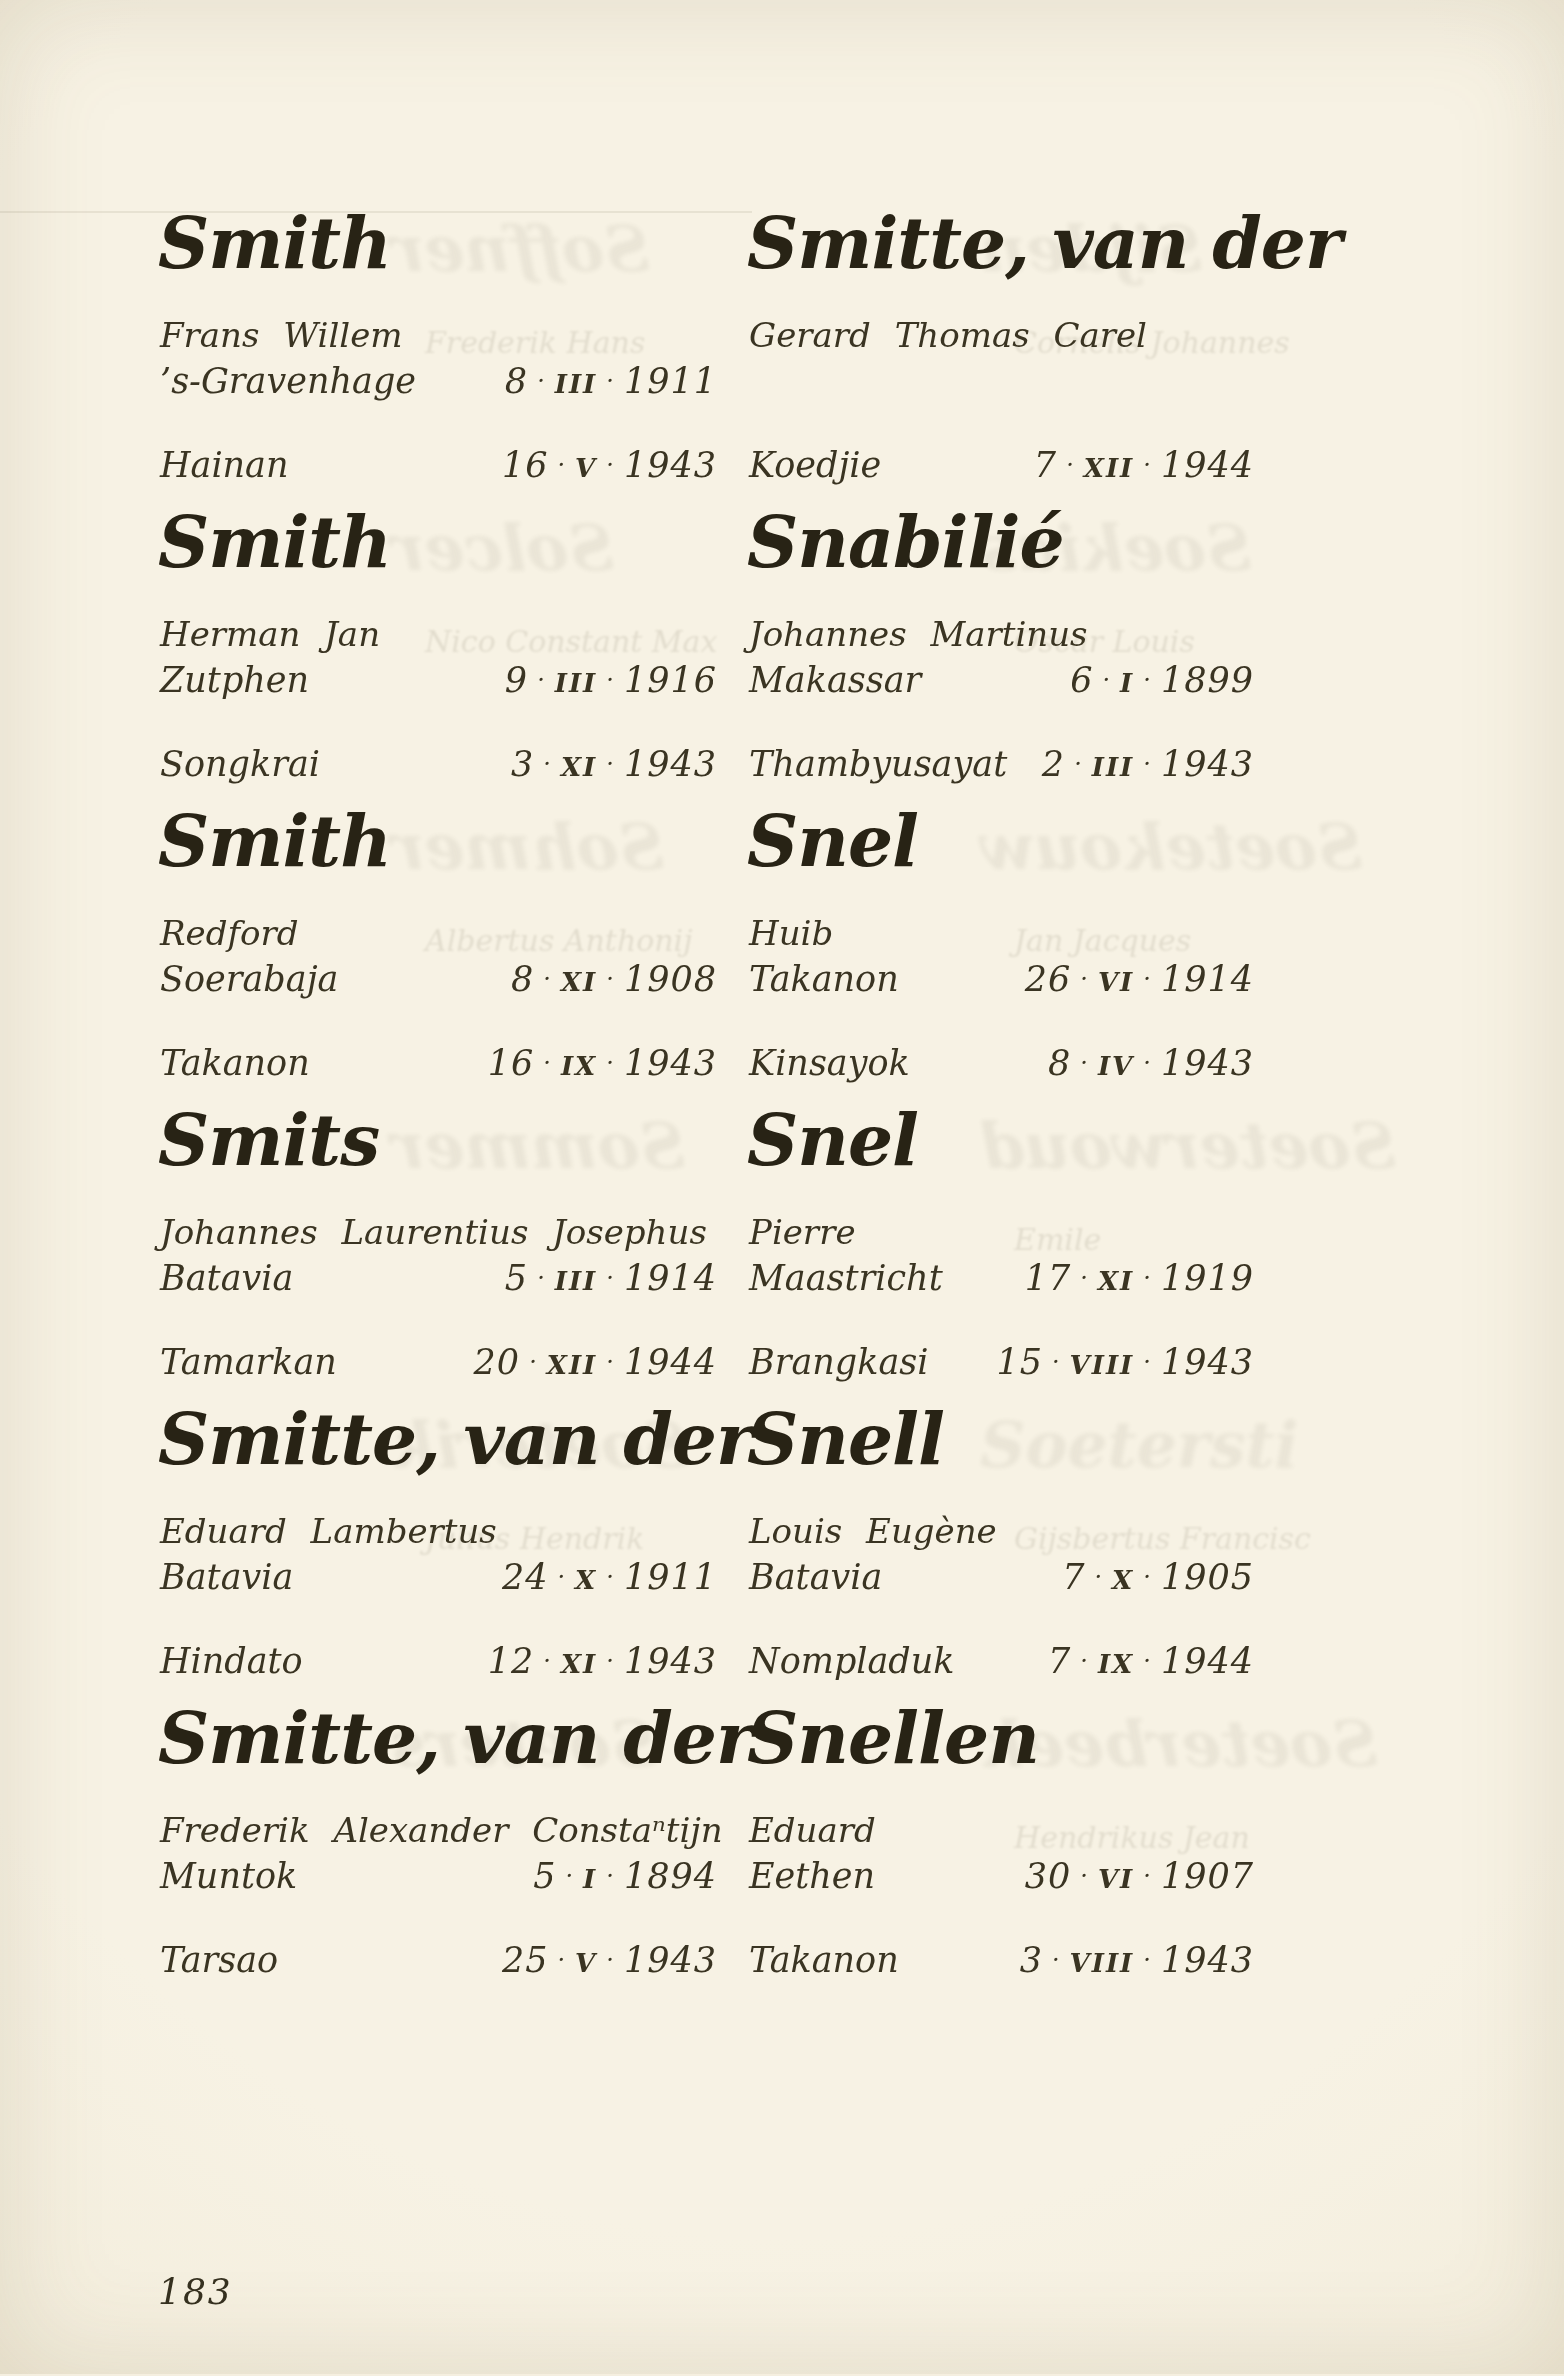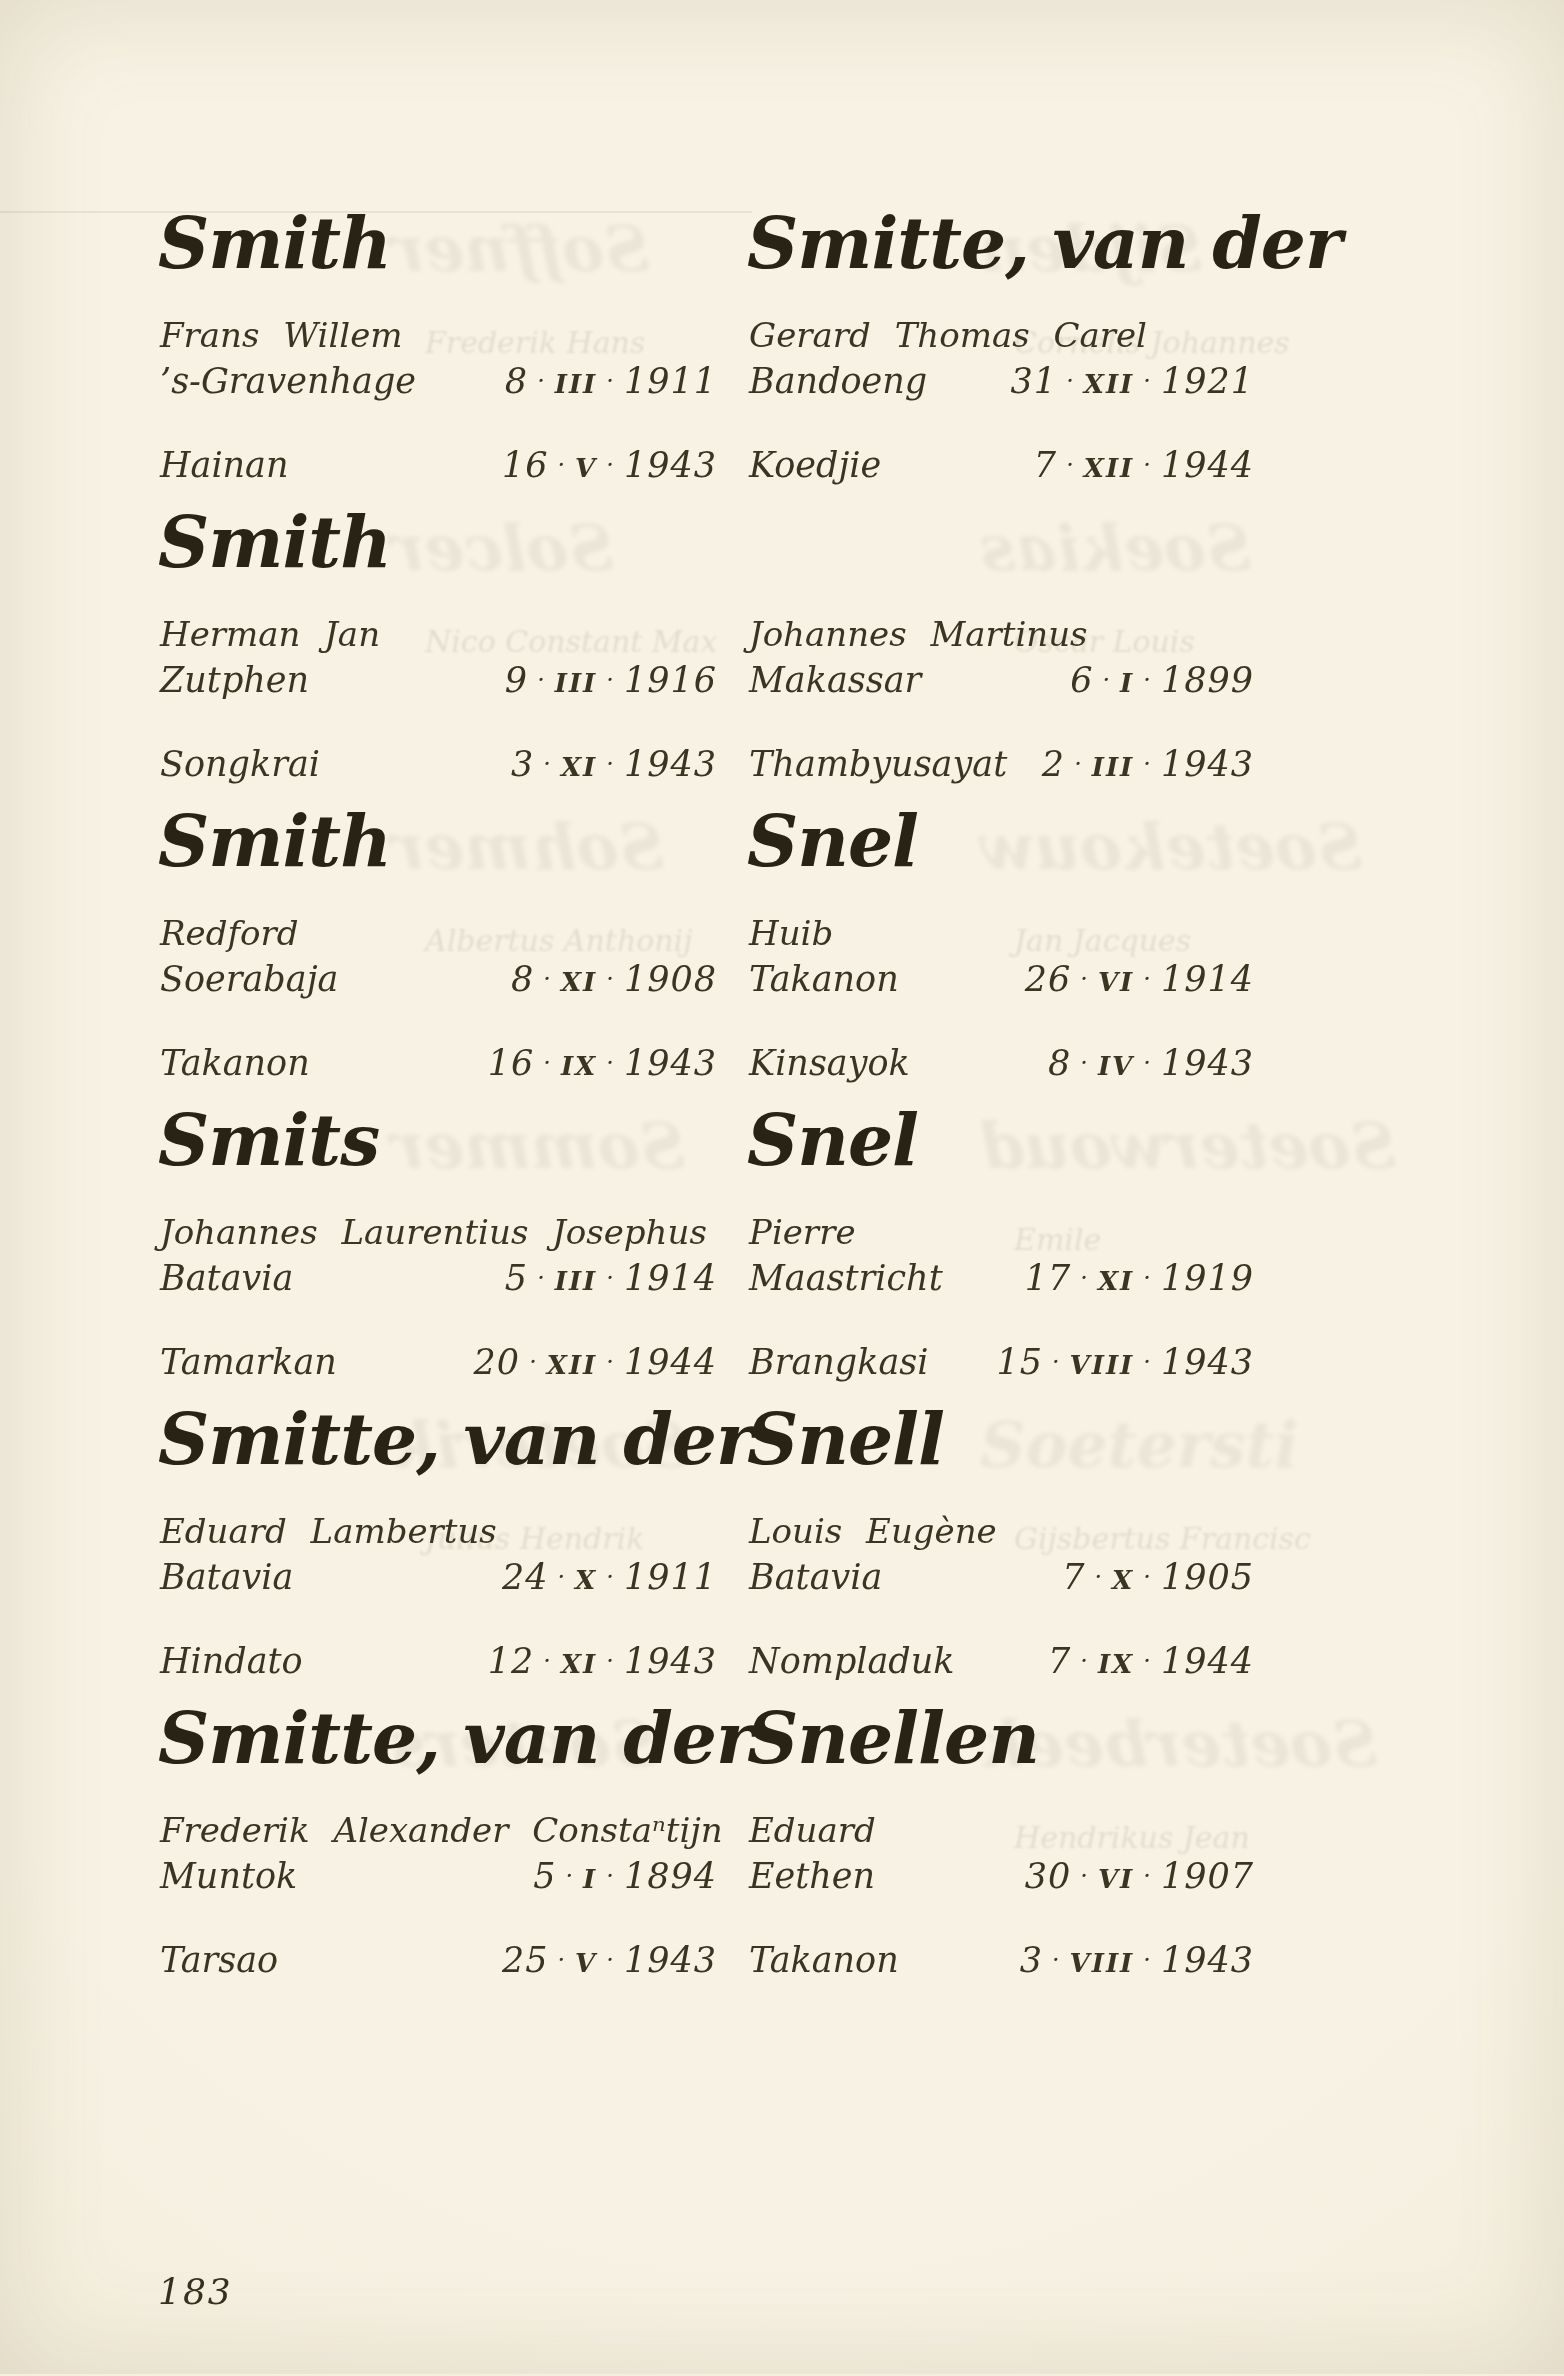--- a/index.html
+++ b/index.html
@@ -149,32 +149,29 @@
       <span class="date"><span class="d">25</span><span class="dot">·</span><span class="m">V</span><span class="dot">·</span><span class="y">1943</span></span>
       </div>
       </article>
     </div>
   <div class="col col-right">
       <article class="entry">
       <div class="ghost ghost-head mir">Sijden</div>
       <div class="ghost ghost-line">Cornelis Johannes</div>
       <h2 class="surname">Smitte, van der</h2>
       <div class="given">Gerard Thomas Carel</div>
-      <div class="row birth">
-        <span class="place">Bandoeng</span>
-      <span class="date"><span class="d">31</span><span class="dot">·</span><span class="m">XII</span><span class="dot">·</span><span class="y">1921</span></span>
-      </div>
       <div class="row death">
         <span class="place">Koedjie</span>
       <span class="date"><span class="d">7</span><span class="dot">·</span><span class="m">XII</span><span class="dot">·</span><span class="y">1944</span></span>
       </div>
       </article>
       <article class="entry">
       <div class="ghost ghost-head mir">Soekias</div>
       <div class="ghost ghost-line">Oscar Louis</div>
+      <h2 class="surname">Snabilié</h2>
       <div class="given">Johannes Martinus</div>
       <div class="row birth">
         <span class="place">Makassar</span>
       <span class="date"><span class="d">6</span><span class="dot">·</span><span class="m">I</span><span class="dot">·</span><span class="y">1899</span></span>
       </div>
       <div class="row death">
         <span class="place">Thambyusayat</span>
       <span class="date"><span class="d">2</span><span class="dot">·</span><span class="m">III</span><span class="dot">·</span><span class="y">1943</span></span>
       </div>
       </article>

